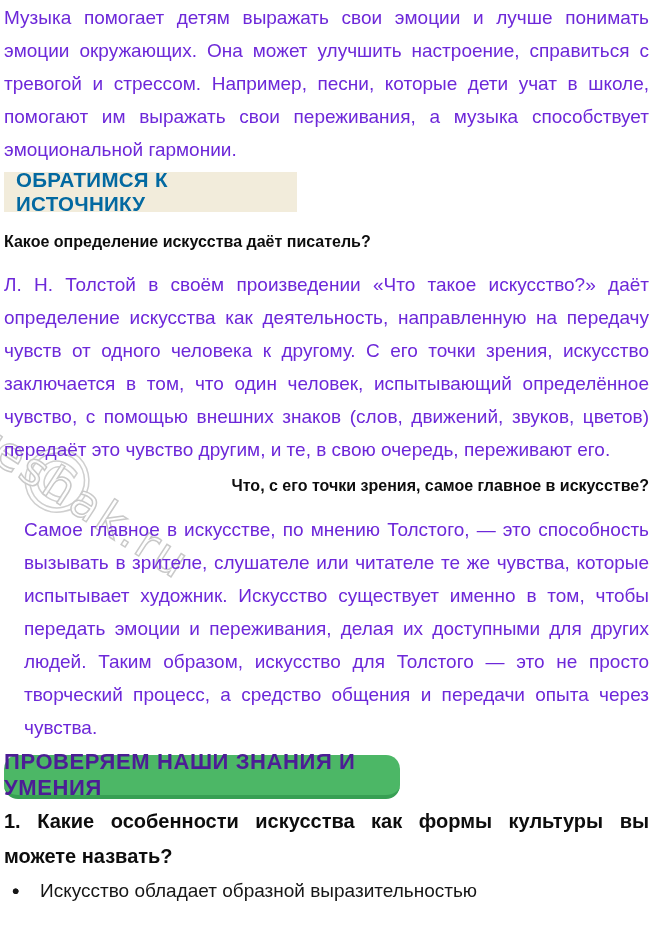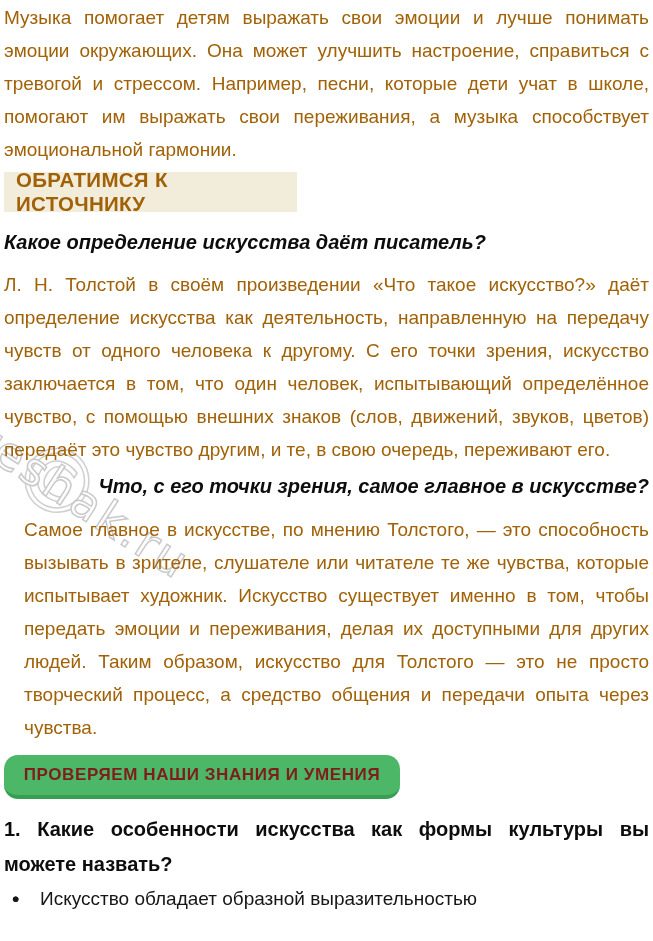--- a/index.html
+++ b/index.html
@@ -30,62 +30,61 @@
     font-size: 88px; line-height: 88px;
     color: rgba(255,255,255,0.85);
     -webkit-text-stroke: 1.5px #cfcfcf;
     text-stroke: 1.5px #cfcfcf;
   }
 
   .content { position: relative; z-index: 1; padding: 0 4px; }
 
   p.body-text {
     font-size: 19px; line-height: 33px;
-    text-align: justify; color: #a16207;
+    text-align: justify; color: #6d28d9;
     overflow: hidden;
   }
   .p1 { height: 172px; padding-top: 1px; }
   .p2 { height: 206px; padding-top: 7px; }
   .p3 { height: 244px; padding-top: 6px; margin-left: 20px; }
 
   .src-banner {
     width: 293px; height: 40px;
     background: #f2ecdb;
     display: flex; align-items: center;
     padding-left: 12px;
   }
   .src-banner span {
-    color: #a16207; font-weight: bold;
+    color: #0369a1; font-weight: bold;
     font-size: 20.5px; letter-spacing: 0.3px;
   }
 
   h2.q {
-    font-size: 20px; line-height: 34px;
+    font-size: 16px; line-height: 34px;
     font-weight: bold; color: #0d0d0d;
     overflow: hidden;
-    font-style: italic;
   }
   .q1 { height: 49px; padding-top: 13px; }
   .q2 { height: 40px; padding-top: 2px; text-align: right; }
 
   .check-banner {
     margin-top: 4px;
     width: 396px; height: 44px;
     background: #4cb766;
     border-bottom: 4px solid #379f53;
     border-radius: 14px;
     display: flex; align-items: center; justify-content: center;
   }
   .check-banner span {
-    color: #7f1d1d; font-weight: bold;
-    font-size: 17px; letter-spacing: 0.6px;
+    color: #4c1d95; font-weight: bold;
+    font-size: 22px; letter-spacing: 0.6px;
   }
 
   .task {
-    margin-top: 13px;
+    margin-top: 5px;
     font-size: 20px; font-weight: bold;
     line-height: 35px; height: 70px;
     text-align: justify; color: #0d0d0d;
     overflow: hidden;
   }
 
   ul.features { list-style: none; }
   ul.features li {
     font-size: 19px; line-height: 34px;
     padding-left: 36px; position: relative;

